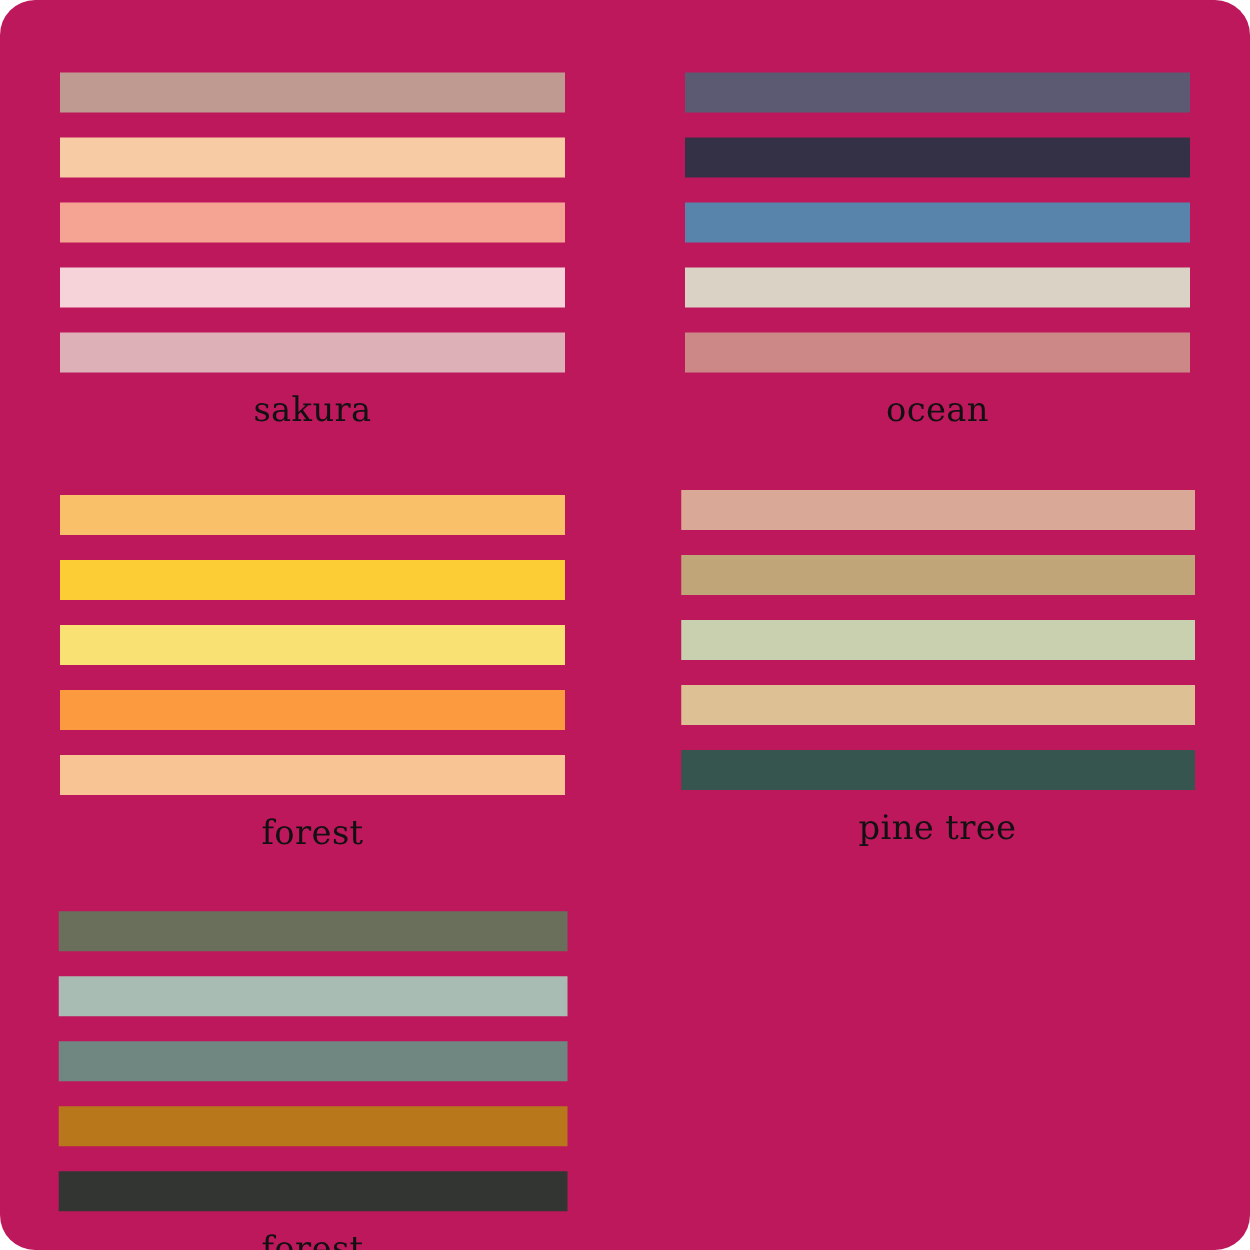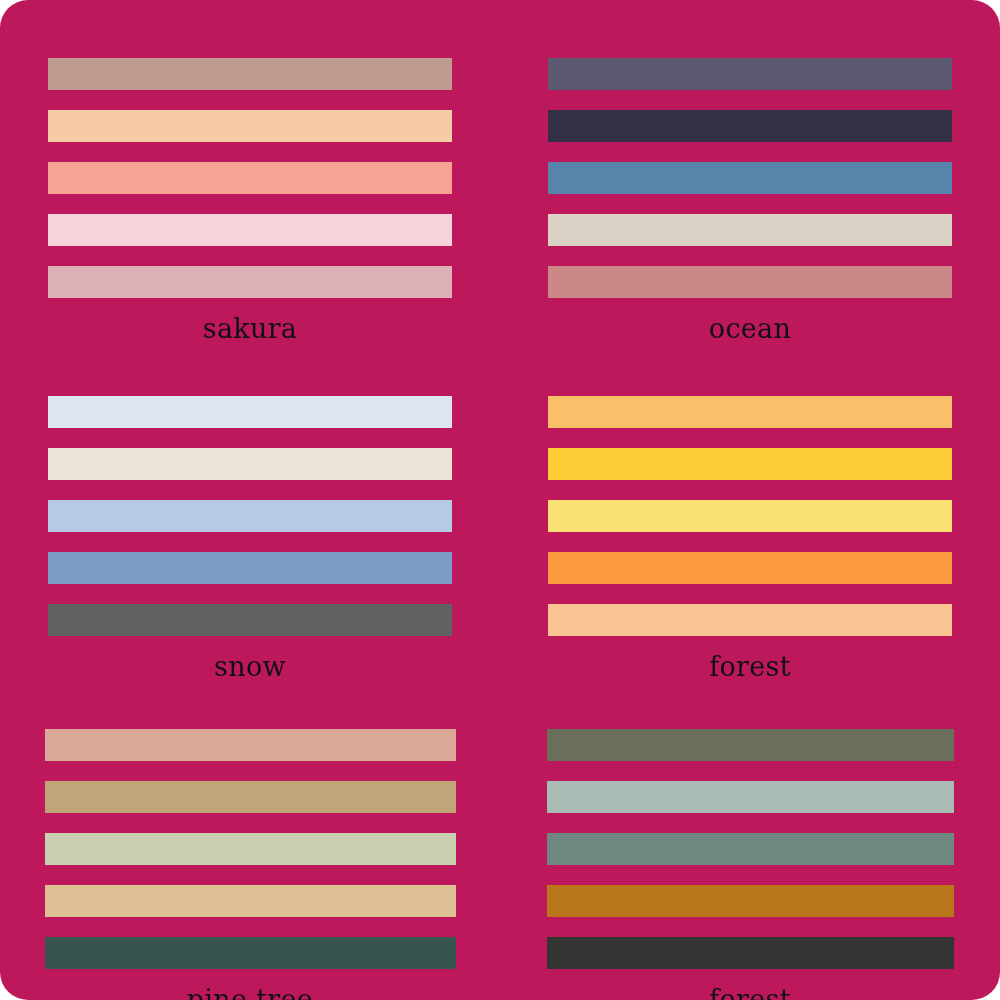--- a/index.html
+++ b/index.html
@@ -104,30 +104,20 @@
       <div class="swatch-stack">
         <div class="swatch-bar" style="background-color: rgb(92, 90, 114);"></div>
         <div class="swatch-bar" style="background-color: rgb(52, 49, 71);"></div>
         <div class="swatch-bar" style="background-color: rgb(88, 131, 171);"></div>
         <div class="swatch-bar" style="background-color: rgb(217, 210, 197);"></div>
         <div class="swatch-bar" style="background-color: rgb(203, 136, 135);"></div>
       </div>
       <div class="palette-label">ocean</div>
     </div>
 
-    <div class="palette-cell row-1 col-0">
-      <div class="swatch-stack">
-        <div class="swatch-bar" style="background-color: rgb(223, 229, 239);"></div>
-        <div class="swatch-bar" style="background-color: rgb(236, 227, 216);"></div>
-        <div class="swatch-bar" style="background-color: rgb(181, 203, 227);"></div>
-        <div class="swatch-bar" style="background-color: rgb(123, 156, 198);"></div>
-        <div class="swatch-bar" style="background-color: rgb(97, 97, 97);"></div>
-      </div>
-      <div class="palette-label">snow</div>
-    </div>
 
     <div class="palette-cell row-1 col-1">
       <div class="swatch-stack">
         <div class="swatch-bar" style="background-color: rgb(249, 192, 105);"></div>
         <div class="swatch-bar" style="background-color: rgb(253, 205, 53);"></div>
         <div class="swatch-bar" style="background-color: rgb(250, 225, 115);"></div>
         <div class="swatch-bar" style="background-color: rgb(251, 154, 63);"></div>
         <div class="swatch-bar" style="background-color: rgb(248, 196, 147);"></div>
       </div>
       <div class="palette-label">forest</div>

